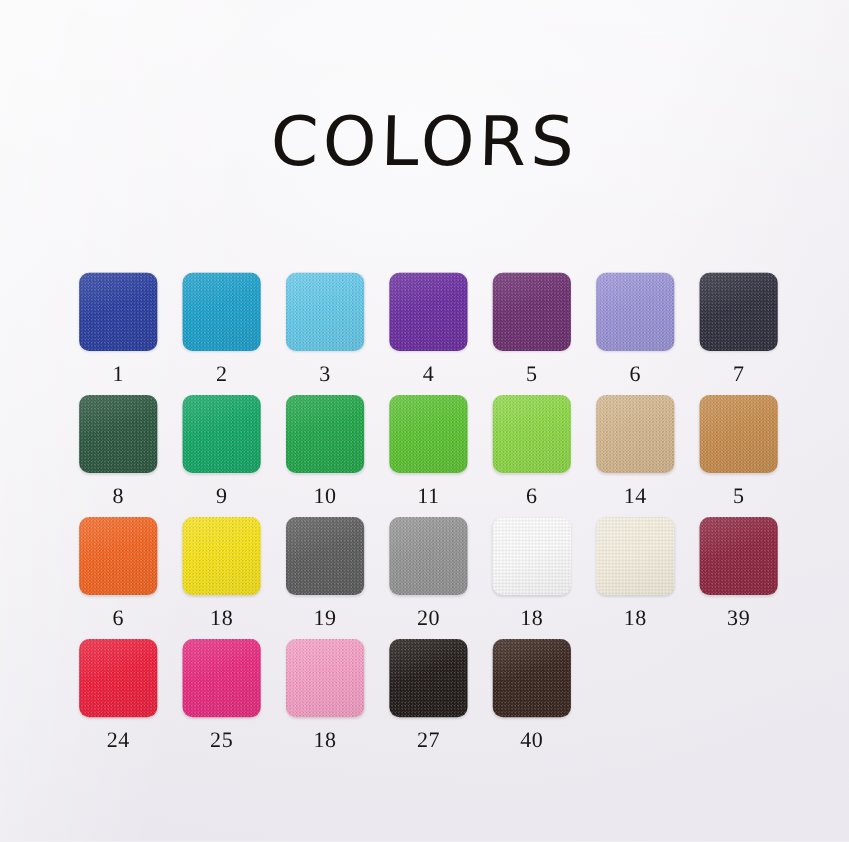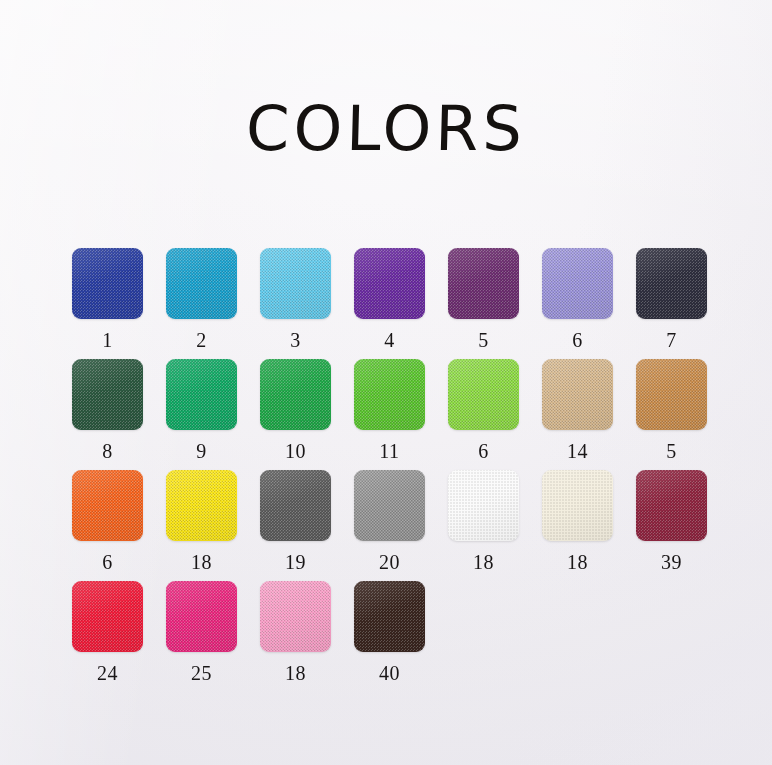--- a/index.html
+++ b/index.html
@@ -208,18 +208,22 @@
       </div>
       <div class="cell">
         <div class="swatch" style="background: rgb(231, 43, 127);"></div>
         <div class="num">25</div>
       </div>
       <div class="cell">
         <div class="swatch" style="background: rgb(244, 158, 196);"></div>
         <div class="num">18</div>
       </div>
       <div class="cell">
+        <div class="swatch" style="background: rgb(35, 28, 26);"></div>
+        <div class="num">27</div>
+      </div>
+      <div class="cell">
         <div class="swatch" style="background: rgb(58, 38, 32);"></div>
         <div class="num">40</div>
       </div>
     </div>
 
 </div>
 
 </body></html>

